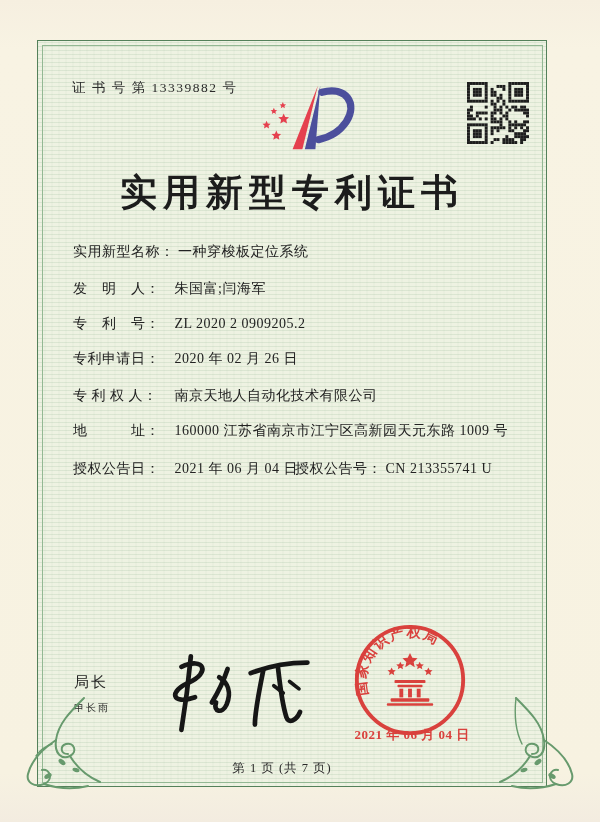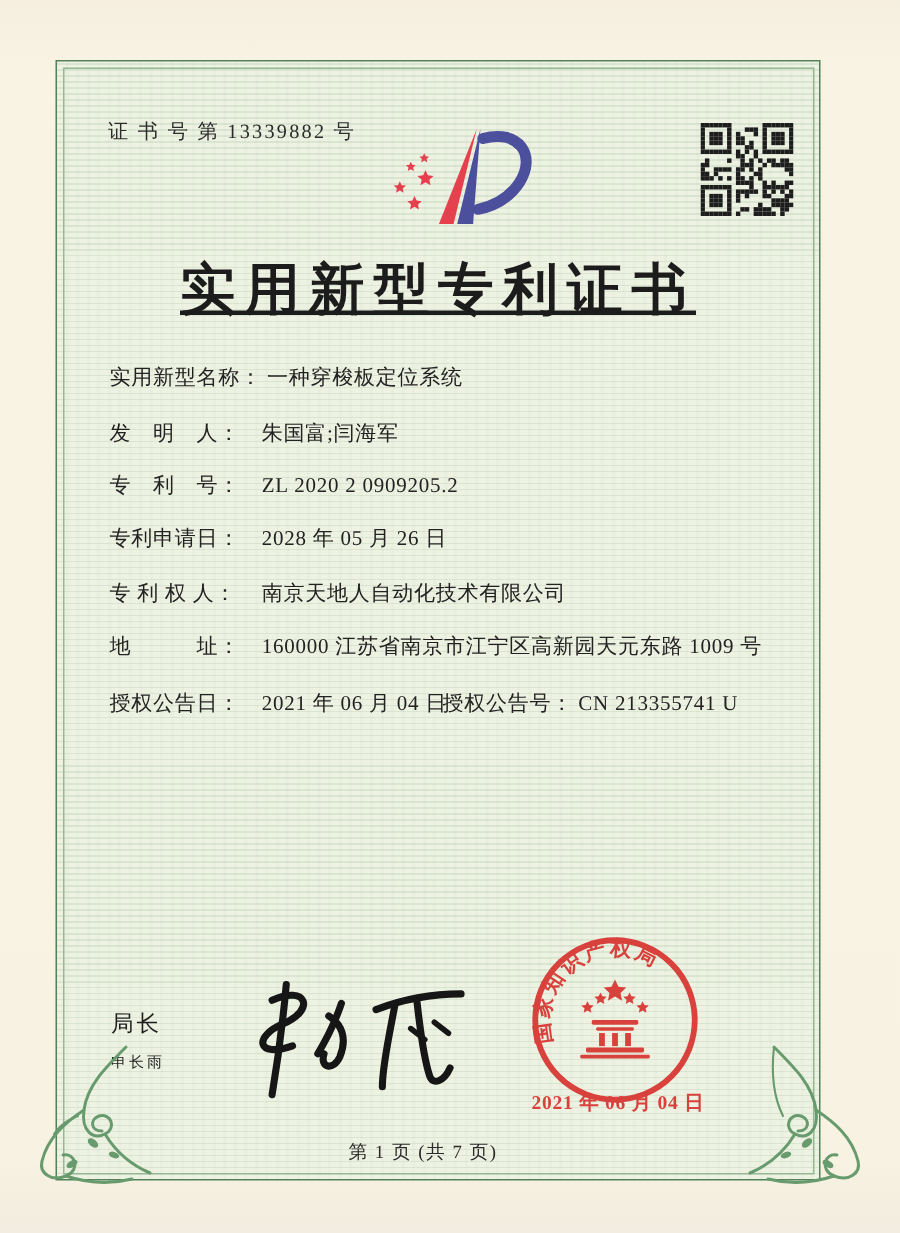--- a/index.html
+++ b/index.html
@@ -30,21 +30,21 @@
   .frame-inner{
     left:42px;top:45px;width:499px;height:736px;
     border:1px solid #93b893;
   }
   .cert-no{
     left:72px;top:79px;font-size:13.5px;color:#2b2b2b;letter-spacing:1.5px;
     font-family:"Liberation Serif","DejaVu Serif",serif;
   }
   .title{
     left:37px;top:168px;width:510px;text-align:center;
-    font-size:37px;font-weight:bold;color:#1c1c1c;letter-spacing:6px;text-decoration:underline;
+    font-size:37px;font-weight:bold;color:#1c1c1c;letter-spacing:6px;
   }
   .fields{left:73px;top:243px;width:470px;font-size:14px;color:#222;}
   .frow{position:absolute;left:0;white-space:nowrap;}
   .flabel{display:inline-block;min-width:98px;letter-spacing:.5px;}
   .fvalue{letter-spacing:.5px;}
   .frow2{position:absolute;white-space:nowrap;}
   .body-text{
     left:60px;top:487px;width:482px;
     font-size:13.5px;line-height:23px;color:#222;letter-spacing:.6px;
     text-align:justify;
@@ -316,21 +316,21 @@
     <div class="frow" style="top:37px;">
       <span class="flabel">发　明　人：</span>
       <span class="fvalue">朱国富;闫海军</span>
     </div>
     <div class="frow" style="top:72px;">
       <span class="flabel">专　利　号：</span>
       <span class="fvalue">ZL 2020 2 0909205.2</span>
     </div>
     <div class="frow" style="top:107px;">
       <span class="flabel">专利申请日：</span>
-      <span class="fvalue">2028 年 05 月 26 日</span>
+      <span class="fvalue">2020 年 02 月 26 日</span>
     </div>
     <div class="frow" style="top:144px;">
       <span class="flabel">专 利 权 人：</span>
       <span class="fvalue">南京天地人自动化技术有限公司</span>
     </div>
     <div class="frow" style="top:179px;">
       <span class="flabel">地　　　址：</span>
       <span class="fvalue">160000 江苏省南京市江宁区高新园天元东路 1009 号</span>
     </div>
     <div class="frow2" style="top:217px;left:0;">

